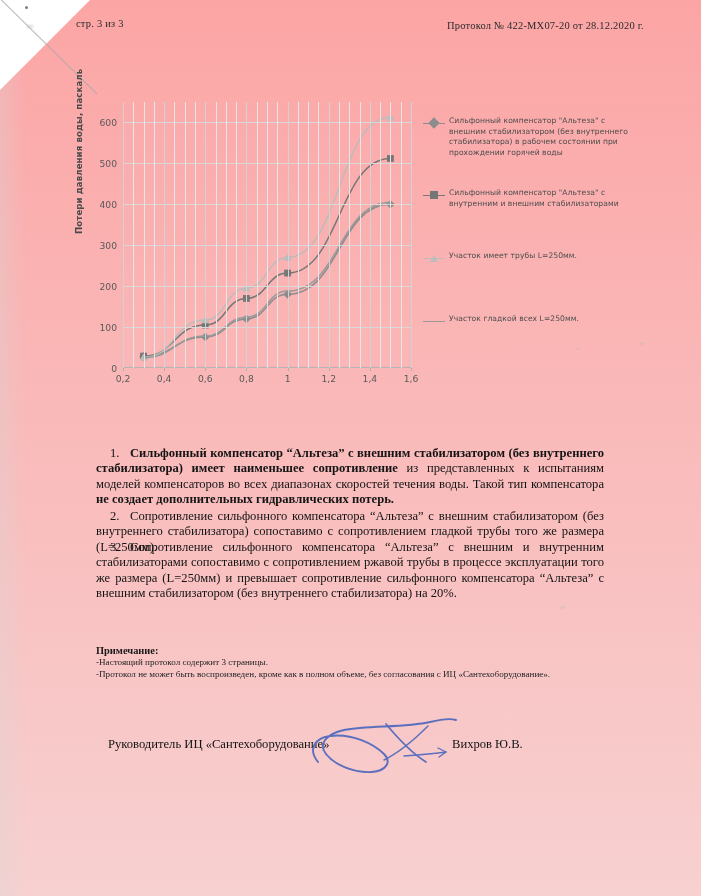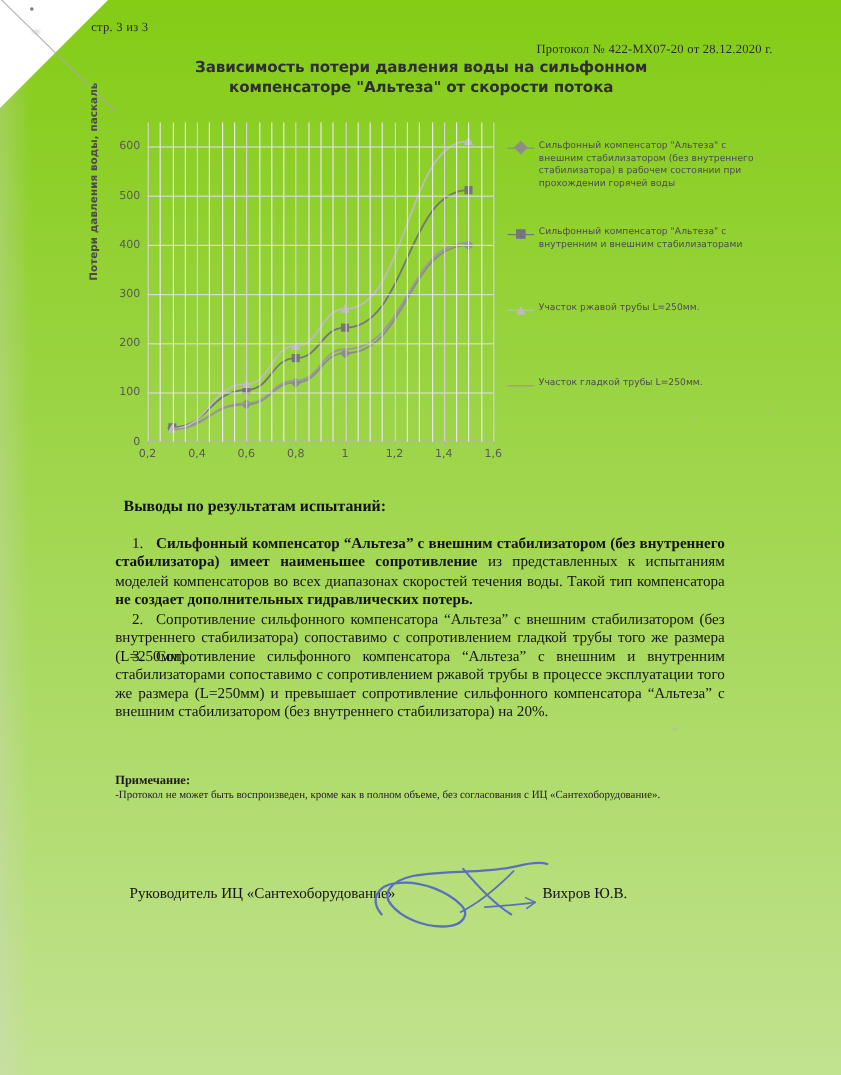--- a/index.html
+++ b/index.html
@@ -13,21 +13,21 @@
     position: relative;
     overflow: hidden;
     font-family: "Liberation Serif", serif;
     color: #1a1a1a;
   }
 
   
   .page {
     position: absolute;
     inset: 0;
-    background: #84cc16;
+    background: #fca5a5;
   }
   .scan-shade {
     position: absolute;
     inset: 0;
     background:
       linear-gradient(to right, rgba(215,215,215,0.30) 0px, rgba(255,255,255,0) 26px),
       linear-gradient(to bottom, rgba(250,250,250,0.0) 0%, rgba(244,244,244,0.55) 100%);
     pointer-events: none;
   }
   
@@ -76,21 +76,20 @@
     letter-spacing: .2px;
     color: #2b2b2b;
   }
   .hdr-right {
     position: absolute;
     left: 447px; top: 20px;
     font-size: 10.5px;
     letter-spacing: .2px;
     color: #2b2b2b;
     white-space: nowrap;
-    margin-top: 16px;
   }
 
   
   .chart-title {
     position: absolute;
     left: 108px; top: 47px;
     width: 486px;
     text-align: center;
     font-family: "DejaVu Sans", sans-serif;
     font-weight: bold;
@@ -304,24 +303,20 @@
   <div class="fold">
     <div class="tri"></div>
     <div class="edge"></div>
     <div class="dot"></div>
     <div class="smudge"></div>
   </div>
 
   <div class="hdr-left">стр. 3  из 3</div>
   <div class="hdr-right">Протокол №  422-MX07-20  от  28.12.2020  г.</div>
 
-  <div class="chart-title">
-    <div>Зависимость потери давления воды на сильфонном</div>
-    <div>компенсаторе "Альтеза" от скорости потока</div>
-  </div>
 
   <div class="chart-wrap">
     <div class="ylabel">Потери давления воды, паскаль</div>
 
     <div class="plot" id="plot">
       <div class="axis-line-x"></div>
       <svg id="plot-svg" width="288" height="266" viewBox="0 0 288 266" style="position:absolute;left:0;top:0;overflow:visible">
           <path d="M 20.57 254.54 C 51.43 254.54, 51.43 234.90, 82.29 234.90 C 102.86 234.90, 102.86 216.89, 123.43 216.89 C 144.00 216.89, 144.00 192.34, 164.57 192.34 C 216.00 192.34, 216.00 102.31, 267.43 102.31" stroke="#8c8c8c" stroke-width="1.5" fill="none"></path>
           <rect x="17.471428571428564" y="251.44153846153847" width="6.2" height="6.2" transform="rotate(45 20.571428571428566 254.54153846153847)" fill="#8c8c8c"></rect>
           <rect x="79.18571428571427" y="231.79846153846154" width="6.2" height="6.2" transform="rotate(45 82.28571428571426 234.89846153846153)" fill="#8c8c8c"></rect>
@@ -415,45 +410,45 @@
             <div class="ln" style="background: rgb(118, 118, 118);"></div>
             <div class="mk square" style="background: rgb(118, 118, 118);"></div>
           </div>
           <div class="legend-text">Сильфонный компенсатор "Альтеза" с внутренним и внешним стабилизаторами</div>
         </div>
         <div class="legend-item" style="top: 145px;">
           <div class="legend-key">
             <div class="ln" style="background: rgb(188, 188, 188);"></div>
             <div class="mk triangle" style="background: transparent; width: 0px; height: 0px; border-left: 4px solid transparent; border-right: 4px solid transparent; border-bottom: 7px solid rgb(188, 188, 188); top: 1.5px;"></div>
           </div>
-          <div class="legend-text">Участок ржавой трубы  L=250мм.</div>
+          <div class="legend-text">Участок имеет трубы  L=250мм.</div>
         </div>
         <div class="legend-item" style="top: 208px;">
           <div class="legend-key">
             <div class="ln" style="background: rgb(154, 154, 154);"></div>
           </div>
-          <div class="legend-text">Участок гладкой трубы L=250мм.</div>
+          <div class="legend-text">Участок гладкой всех L=250мм.</div>
         </div>
       </div>
   </div>
 
-  <div class="concl-head">Выводы по результатам испытаний:</div>
 
   <div class="para" id="para-1">
     <span class="num">1.</span><span><b>Сильфонный компенсатор “Альтеза” с внешним стабилизатором (без внутреннего стабилизатора) имеет наименьшее сопротивление</b> из представленных к испытаниям моделей компенсаторов во всех диапазонах  скоростей течения воды. Такой тип компенсатора <b>не создает дополнительных гидравлических потерь.</b></span>
   </div>
   <div class="para" id="para-2">
     <span class="num">2.</span><span>Сопротивление сильфонного компенсатора “Альтеза” с внешним стабилизатором (без внутреннего стабилизатора) сопоставимо с сопротивлением гладкой трубы того же размера (L=250мм).</span>
   </div>
   <div class="para" id="para-3">
     <span class="num">3.</span><span>Сопротивление сильфонного компенсатора “Альтеза” с внешним и внутренним стабилизаторами сопоставимо с сопротивлением ржавой трубы в процессе эксплуатации того же размера (L=250мм) и превышает сопротивление сильфонного компенсатора “Альтеза” с внешним стабилизатором (без внутреннего стабилизатора) на 20%.</span>
   </div>
 
   <div class="note-head">Примечание:</div>
   <div class="note-body" id="note-body">
+      <p>-Настоящий протокол содержит 3 страницы.</p>
       <p>-Протокол не может быть воспроизведен, кроме как в полном объеме, без согласования с ИЦ «Сантехоборудование».</p>
     </div>
 
   <div class="sig-role">Руководитель  ИЦ «Сантехоборудование»</div>
   <div class="sig-name">Вихров Ю.В.</div>
   <svg class="sig-ink" viewBox="0 0 170 62">
     <g id="ink-group" fill="none" stroke-linecap="round" stroke-linejoin="round">
       <path d="M18 46 C 8 34, 14 22, 30 20 C 52 17, 74 28, 84 38 C 92 46, 86 55, 72 56 C 52 57, 34 48, 26 38 C 18 28, 26 18, 44 14 C 68 9, 104 12, 130 6 C 142 3, 150 2, 156 4" stroke-width="1.9" stroke="#5b6fbf"></path>
       <path d="M86 8 C 96 20, 110 36, 126 46" stroke-width="1.7" stroke="#5b6fbf"></path>
       <path d="M128 10 C 116 22, 100 36, 84 44" stroke-width="1.5" stroke="#5b6fbf"></path>

